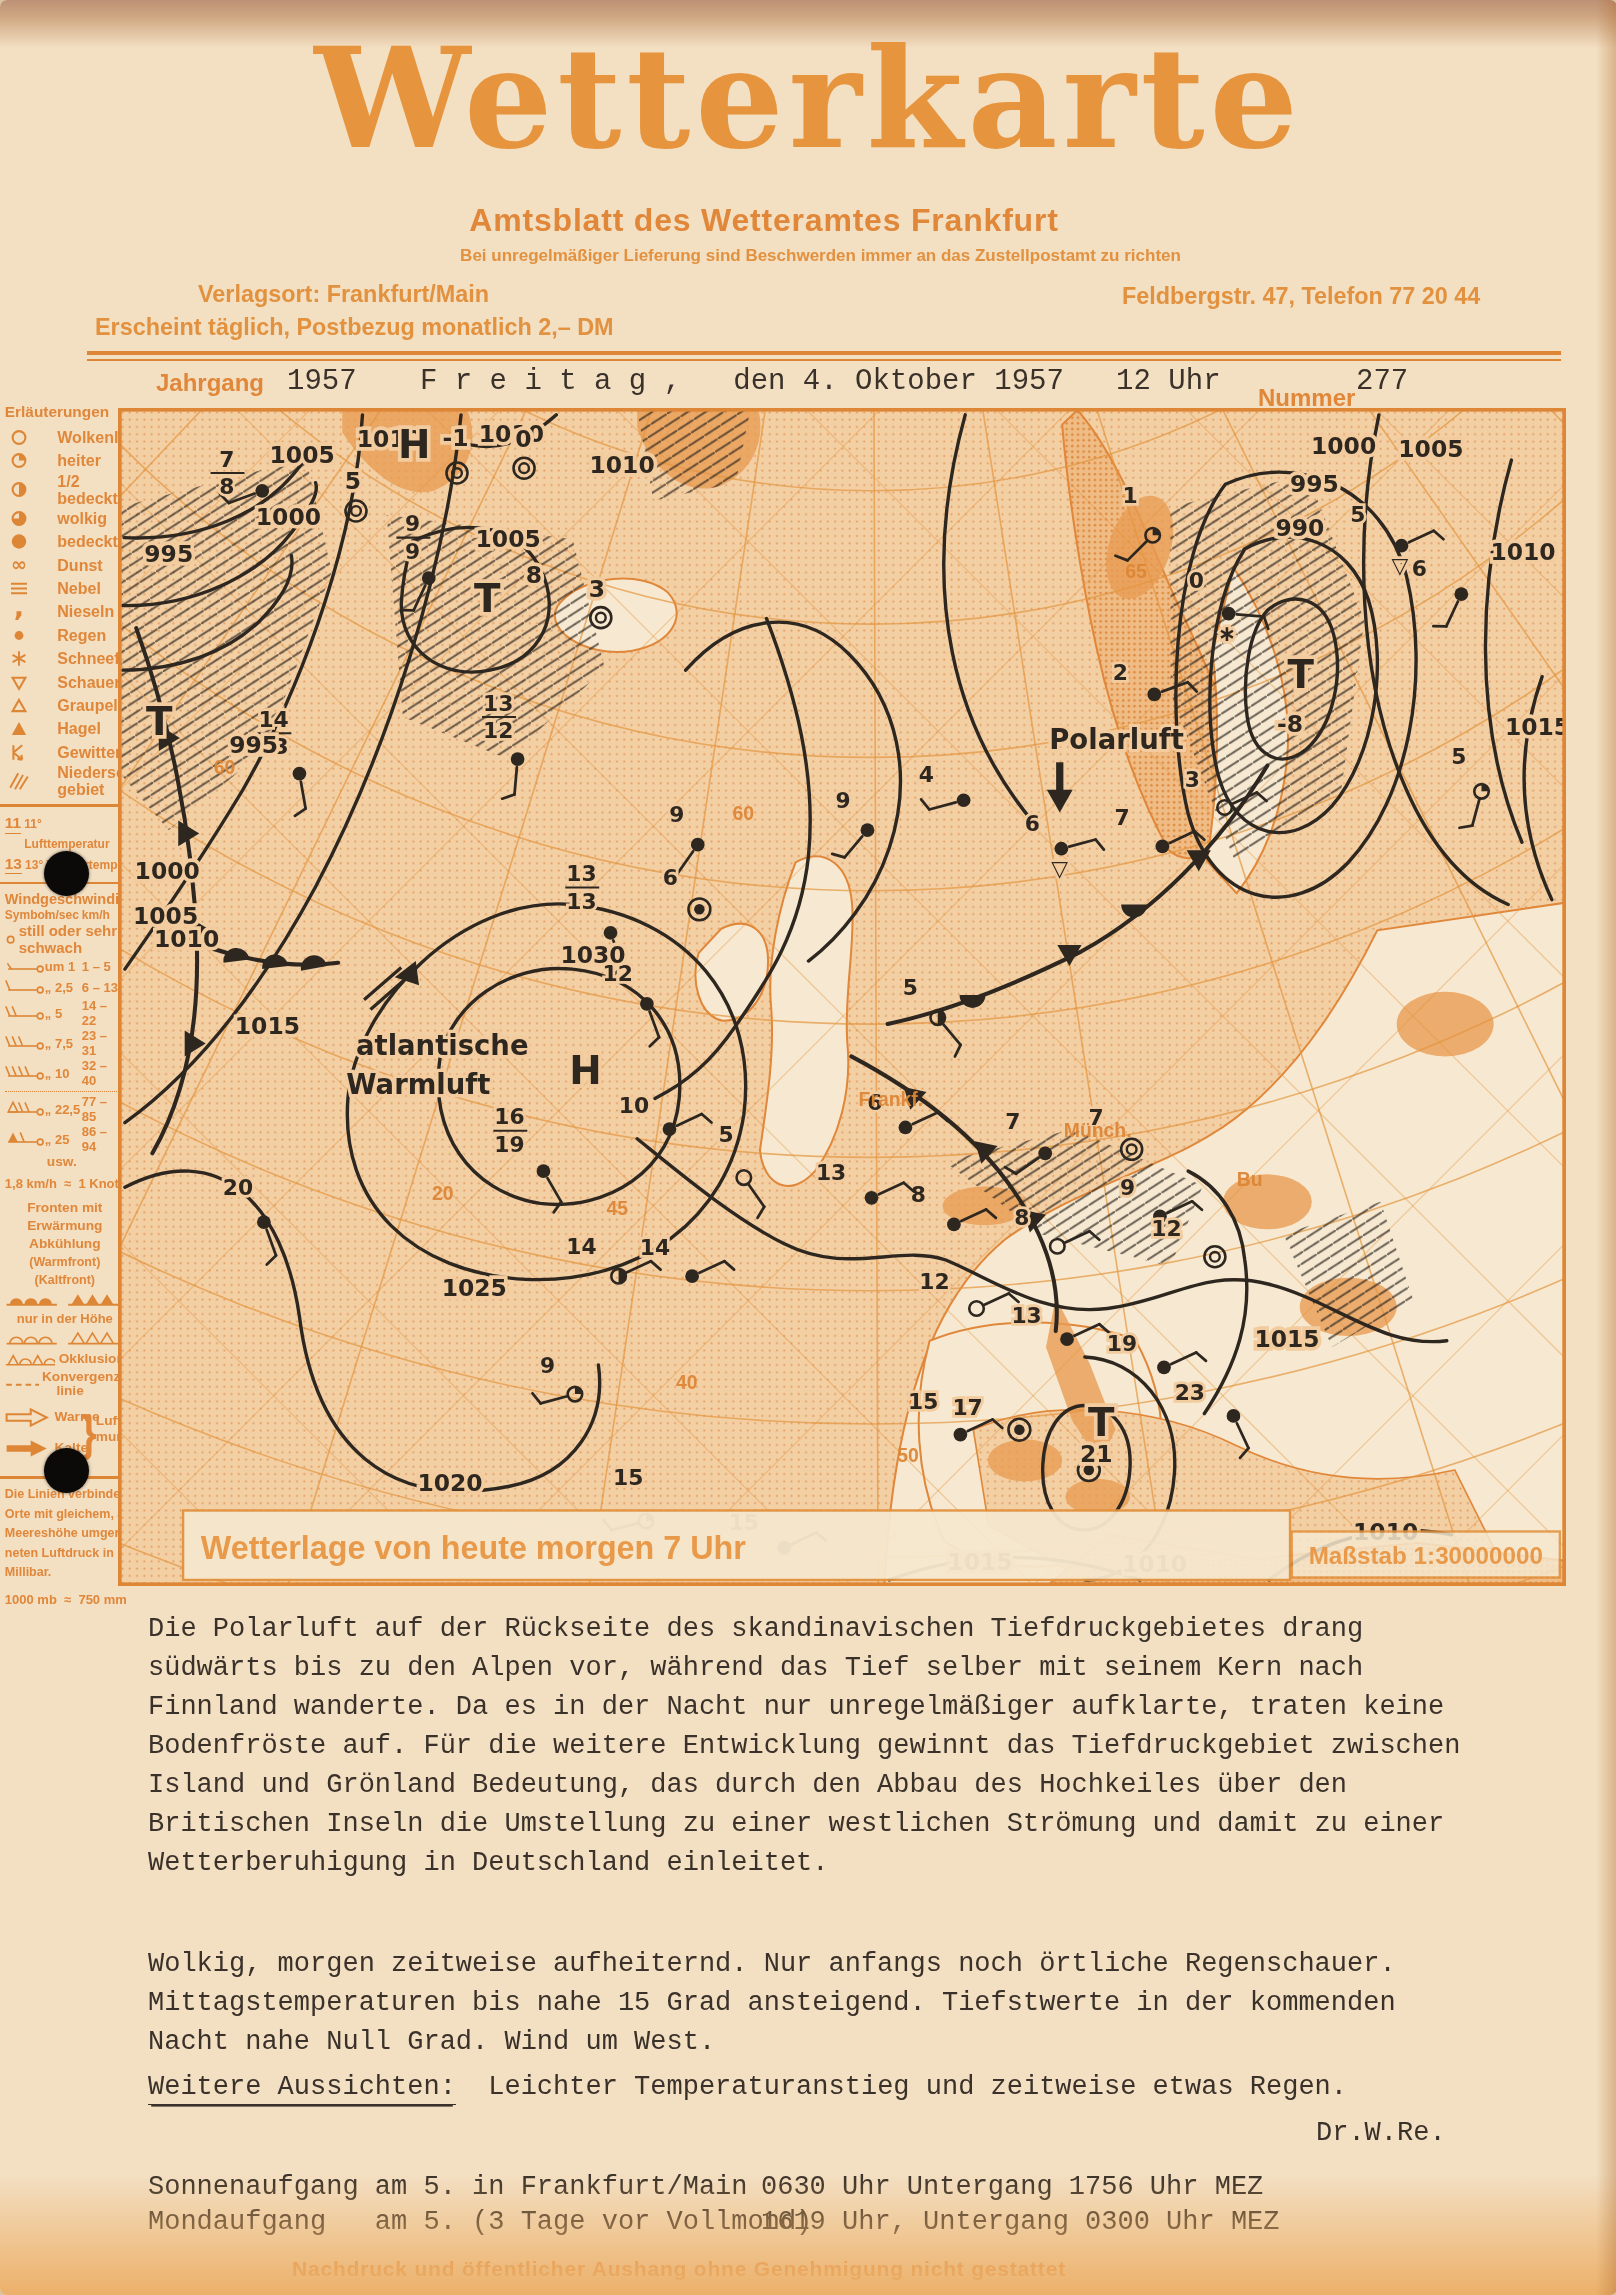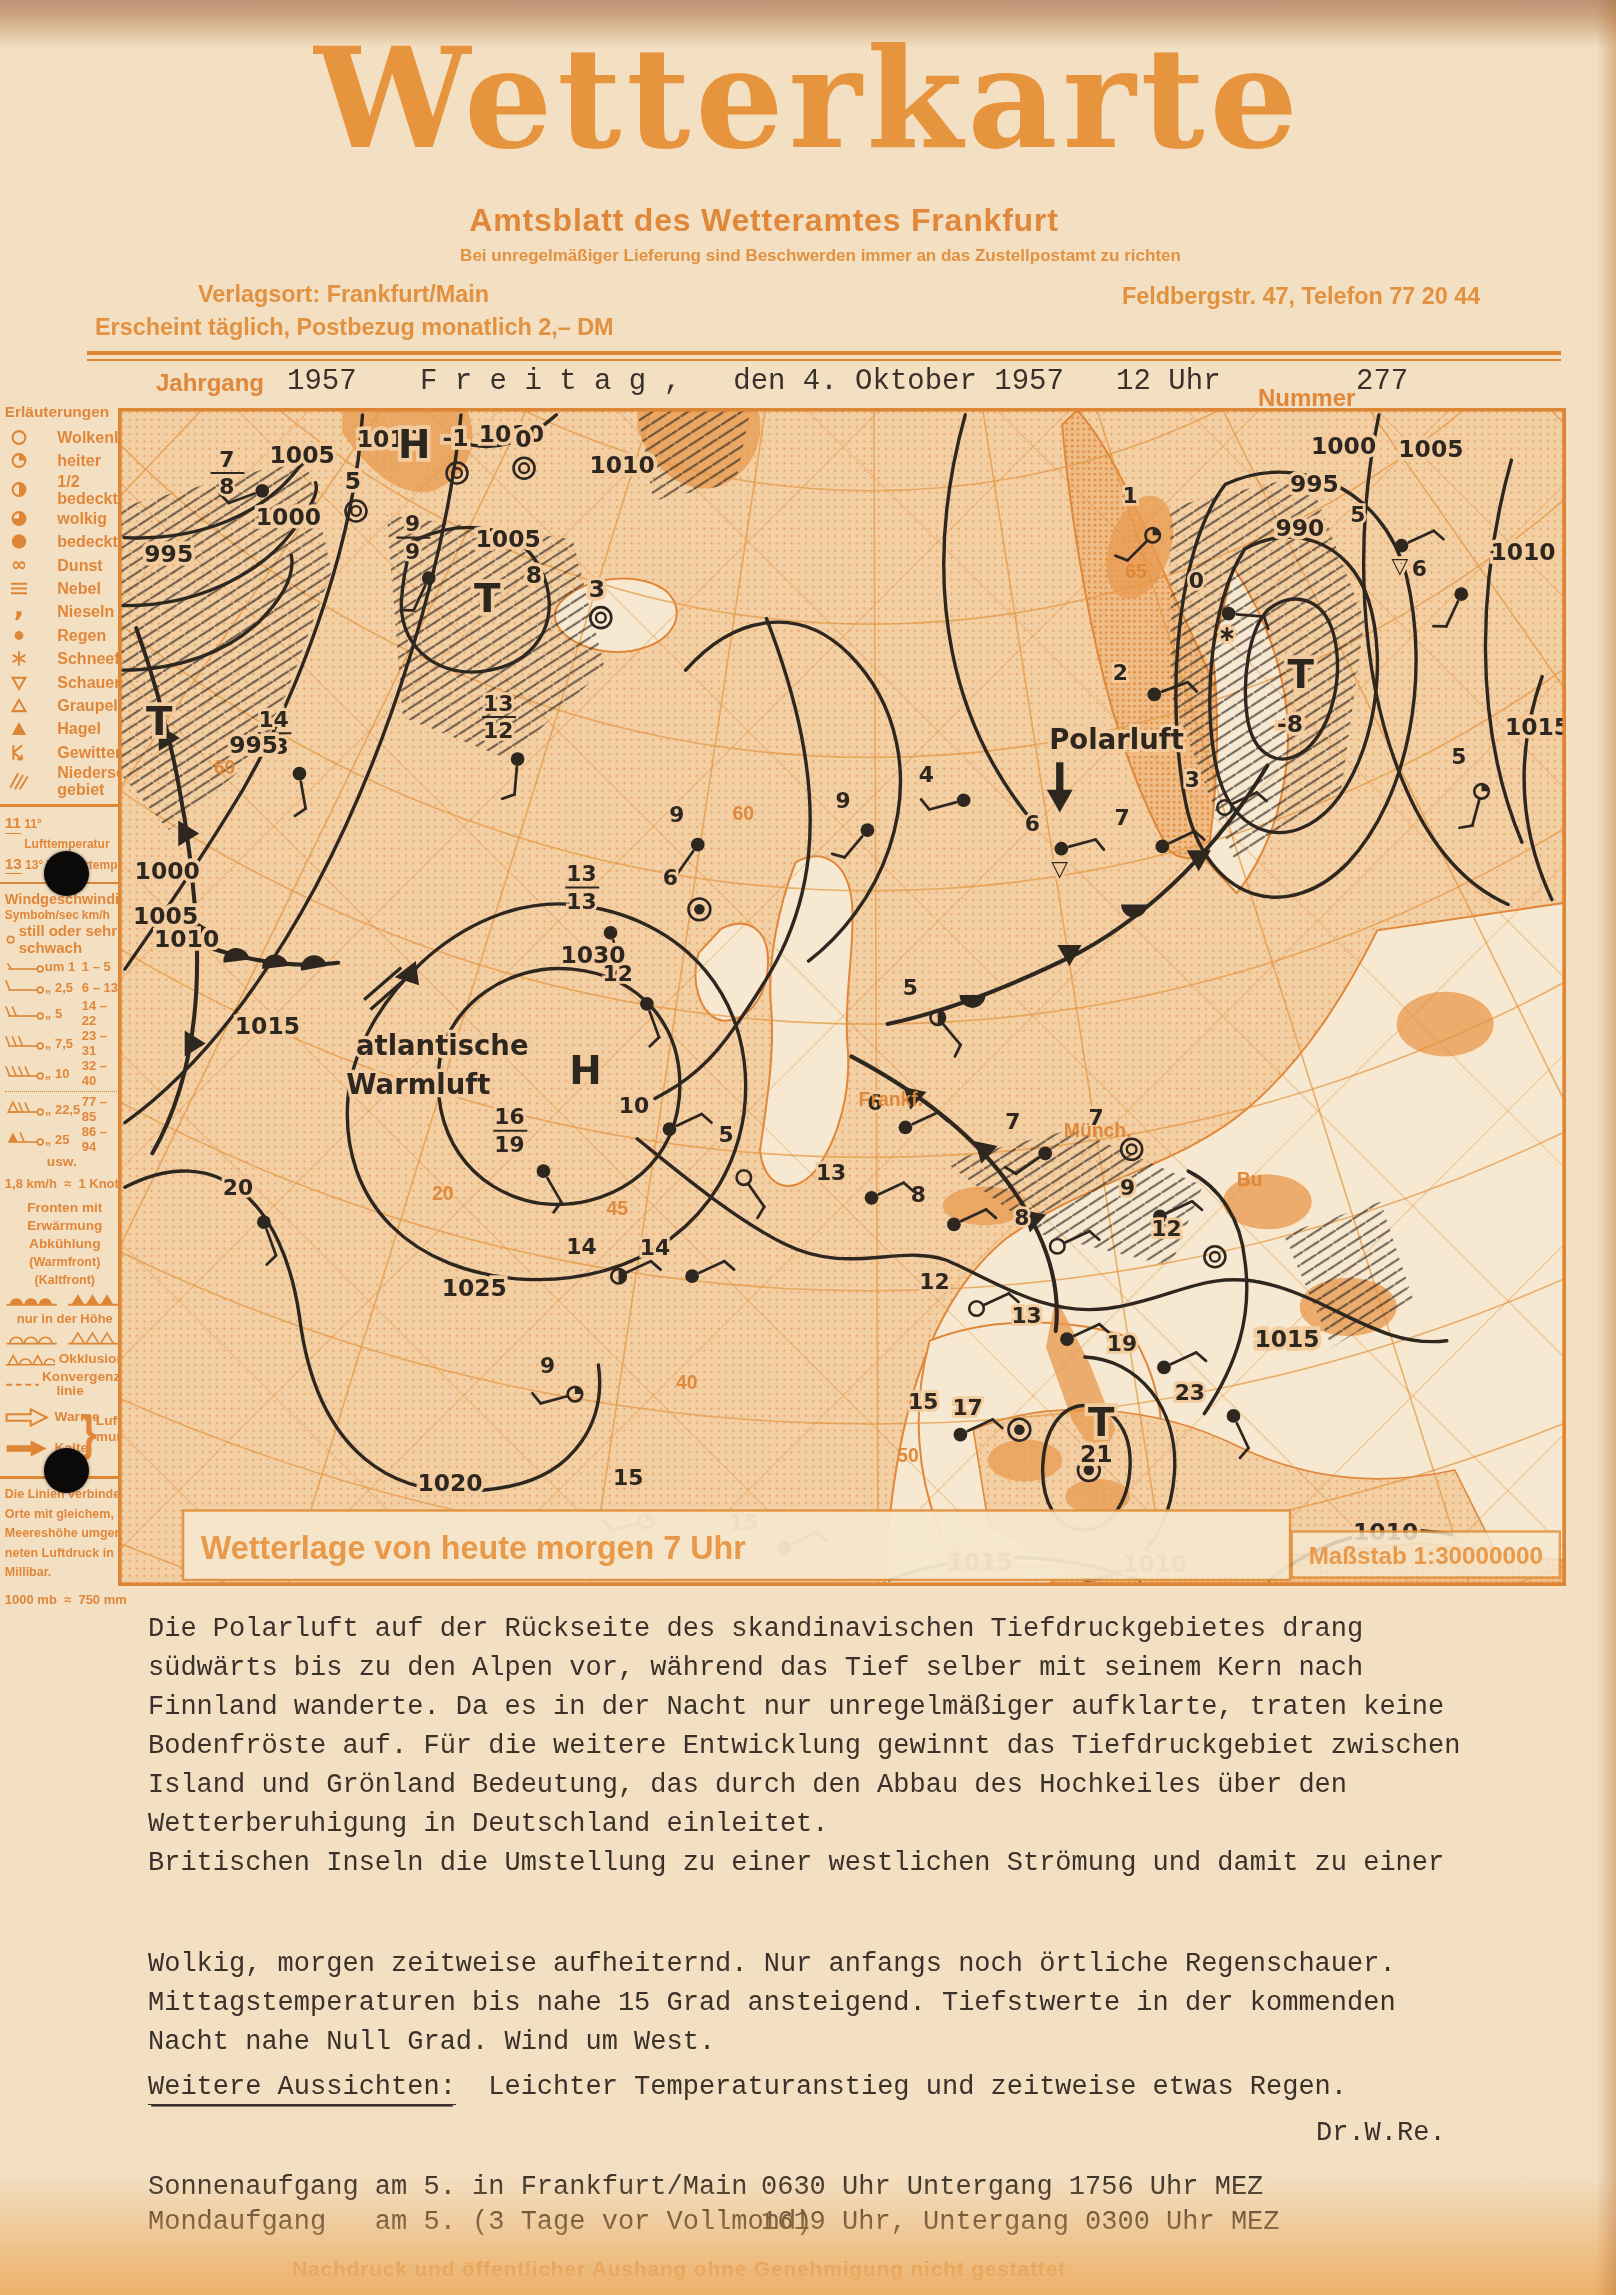--- a/index.html
+++ b/index.html
@@ -1,17 +1,17 @@
 <!DOCTYPE html>
 <html style="font-size:13px"><head>
 <meta charset="utf-8">
 <style>
   html,body{margin:0;padding:0;background:#d8c3a2;}
   .page{position:relative;width:1617px;height:2295px;background:#f3dfc2;overflow:hidden;
-        font-family:"Liberation Sans",sans-serif;}
+        font-family:"Liberation Sans",sans-serif;border-radius:7px;}
   .page .topband{position:absolute;left:0;top:0;width:100%;height:48px;
         background:linear-gradient(#bd9175,#cfa782 35%,rgba(243,223,194,0));pointer-events:none;}
   .page .botband{position:absolute;left:0;bottom:0;width:100%;height:121px;
         background:linear-gradient(rgba(243,223,194,0),#ecb069);pointer-events:none;}
   .page .rightband{position:absolute;right:0;top:0;width:21px;height:100%;
         background:linear-gradient(to right,rgba(190,120,50,0),rgba(170,100,40,.38));pointer-events:none;}
   .abs{position:absolute;}
   .title{left:0;top:29px;width:100%;text-align:center;color:#e6953e;
          font-family:"DejaVu Serif",serif;font-weight:bold;font-size:139px;letter-spacing:4.8px;line-height:1;}
   .subtitle{left:0;top:202px;width:1528px;text-align:center;color:#e0873a;font-weight:bold;font-size:32px;letter-spacing:0.8px;}
@@ -901,22 +901,22 @@
       <rect x="0" y="0" width="1787" height="1453" fill="none" stroke="#dd8636" stroke-width="4"></rect>
     </g>
   </svg>
 
   <div class="abs bt" id="p1" style="top:1610px;">
       <div class="bodyline">Die Polarluft auf der Rückseite des skandinavischen Tiefdruckgebietes drang</div>
       <div class="bodyline">südwärts bis zu den Alpen vor, während das Tief selber mit seinem Kern nach</div>
       <div class="bodyline">Finnland wanderte. Da es in der Nacht nur unregelmäßiger aufklarte, traten keine</div>
       <div class="bodyline">Bodenfröste auf. Für die weitere Entwicklung gewinnt das Tiefdruckgebiet zwischen</div>
       <div class="bodyline">Island und Grönland Bedeutung, das durch den Abbau des Hochkeiles über den</div>
+      <div class="bodyline">Britischen Inseln die Umstellung zu einer westlichen Strömung und damit zu einer</div>
       <div class="bodyline">Wetterberuhigung in Deutschland einleitet.</div>
-      <div class="bodyline">Britischen Inseln die Umstellung zu einer westlichen Strömung und damit zu einer</div>
     </div>
   <div class="abs bt" id="p2" style="top:1945px;">
       <div class="bodyline">Wolkig, morgen zeitweise aufheiternd. Nur anfangs noch örtliche Regenschauer.</div>
       <div class="bodyline">Mittagstemperaturen bis nahe 15 Grad ansteigend. Tiefstwerte in der kommenden</div>
       <div class="bodyline">Nacht nahe Null Grad. Wind um West.</div>
     </div>
   <div class="abs bt bodyline" style="top:2068px;"><span class="heading-underline">Weitere Aussichten:</span><span>  Leichter Temperaturanstieg und zeitweise etwas Regen.</span></div>
   <div class="abs bodyline" style="left:1316px;top:2114px;">Dr.W.Re.</div>
   <div class="abs bt bodyline" style="top:2168px;"><span style="display:inline-block;width:613px;">Sonnenaufgang am 5. in Frankfurt/Main</span><span>0630 Uhr Untergang 1756 Uhr MEZ</span></div>
   <div class="abs bt bodyline" style="top:2203px;"><span style="display:inline-block;width:613px;">Mondaufgang   am 5. (3 Tage vor Vollmond)</span><span>1619 Uhr, Untergang 0300 Uhr MEZ</span></div>

